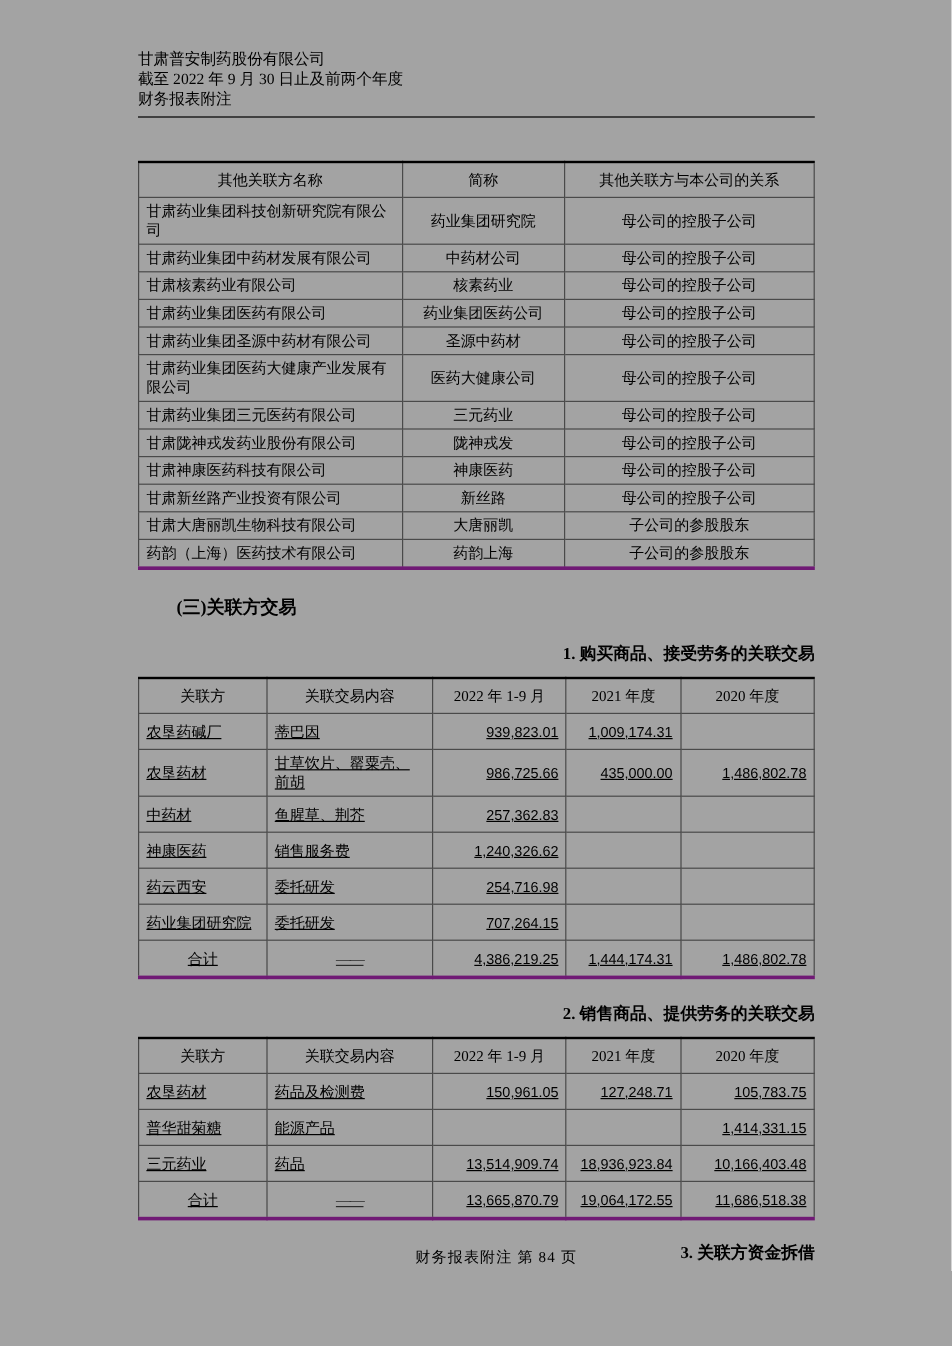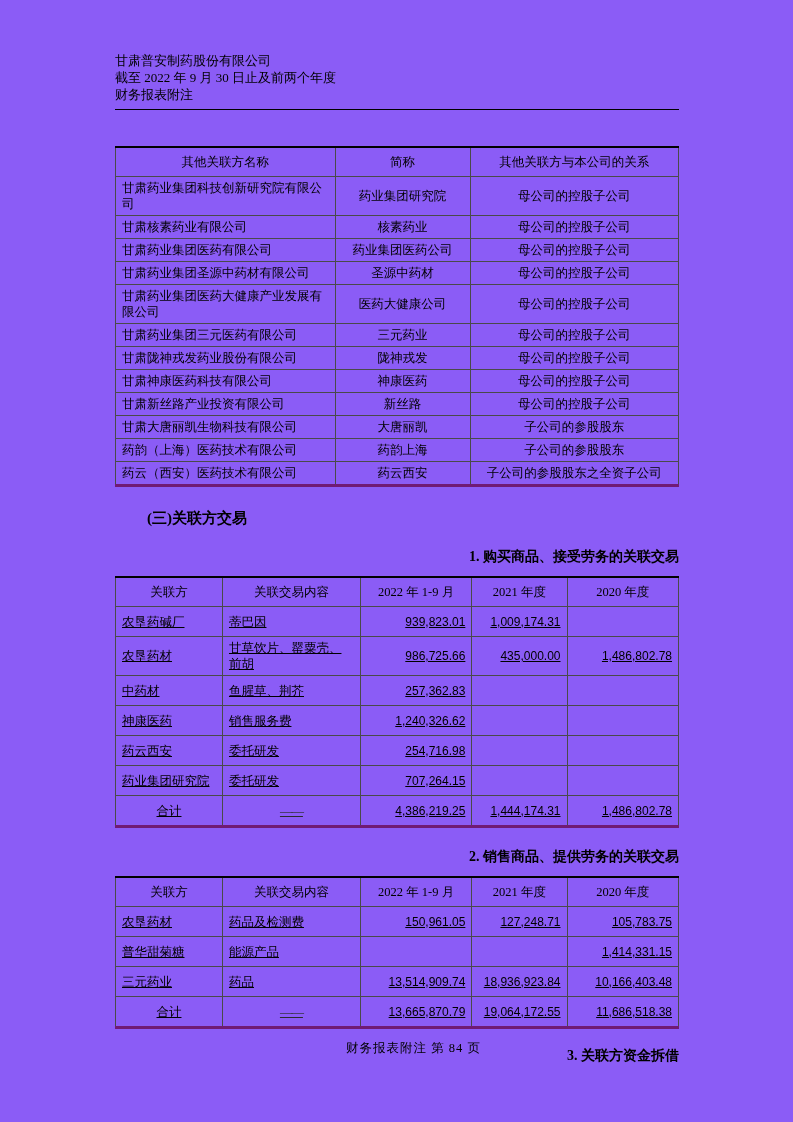--- a/index.html
+++ b/index.html
@@ -1,24 +1,24 @@
 <!DOCTYPE html>
 <html><head>
 <meta charset="utf-8">
 <style>
   html, body { margin: 0; padding: 0; background: #ffffff; }
   .page {
     position: relative;
     width: 793px;
     height: 1122px;
-    background: #8b5cf6;
+    background: #a3a3a3;
     font-family: "Liberation Serif", "DejaVu Serif", serif;
     color: #000;
     box-sizing: border-box;
-    padding: 52px 114px 0 115px;
+    padding: 40px 114px 0 115px;
     overflow: hidden;
   }
   
   .hdr { font-size: 13px; line-height: 17px; }
   .hdr-rule { border: none; border-top: 1.5px solid #000; margin: 6px 0 0 0; }
 
   
   table.fin {
     width: 100%;
     border-collapse: collapse;
@@ -116,20 +116,25 @@
           <th>其他关联方与本公司的关系</th>
         </tr>
       </thead>
       <tbody>
         <tr>
           <td class="c0">甘肃药业集团科技创新研究院有限公司</td>
           <td class="c1">药业集团研究院</td>
           <td class="c2">母公司的控股子公司</td>
         </tr>
         <tr>
+          <td class="c0">甘肃药业集团中药材发展有限公司</td>
+          <td class="c1">中药材公司</td>
+          <td class="c2">母公司的控股子公司</td>
+        </tr>
+        <tr>
           <td class="c0">甘肃核素药业有限公司</td>
           <td class="c1">核素药业</td>
           <td class="c2">母公司的控股子公司</td>
         </tr>
         <tr>
           <td class="c0">甘肃药业集团医药有限公司</td>
           <td class="c1">药业集团医药公司</td>
           <td class="c2">母公司的控股子公司</td>
         </tr>
         <tr>
@@ -164,25 +169,20 @@
         </tr>
         <tr>
           <td class="c0">甘肃大唐丽凯生物科技有限公司</td>
           <td class="c1">大唐丽凯</td>
           <td class="c2">子公司的参股股东</td>
         </tr>
         <tr>
           <td class="c0">药韵（上海）医药技术有限公司</td>
           <td class="c1">药韵上海</td>
           <td class="c2">子公司的参股股东</td>
-        </tr>
-        <tr>
-          <td class="c0">药云（西安）医药技术有限公司</td>
-          <td class="c1">药云西安</td>
-          <td class="c2">子公司的参股股东之全资子公司</td>
         </tr>
       </tbody>
     </table>
 
   <div class="sec-heading">(三)关联方交易</div>
 
   <div class="sub-heading">1. 购买商品、接受劳务的关联交易</div>
 
   <table class="fin t-trans">
     <colgroup>

